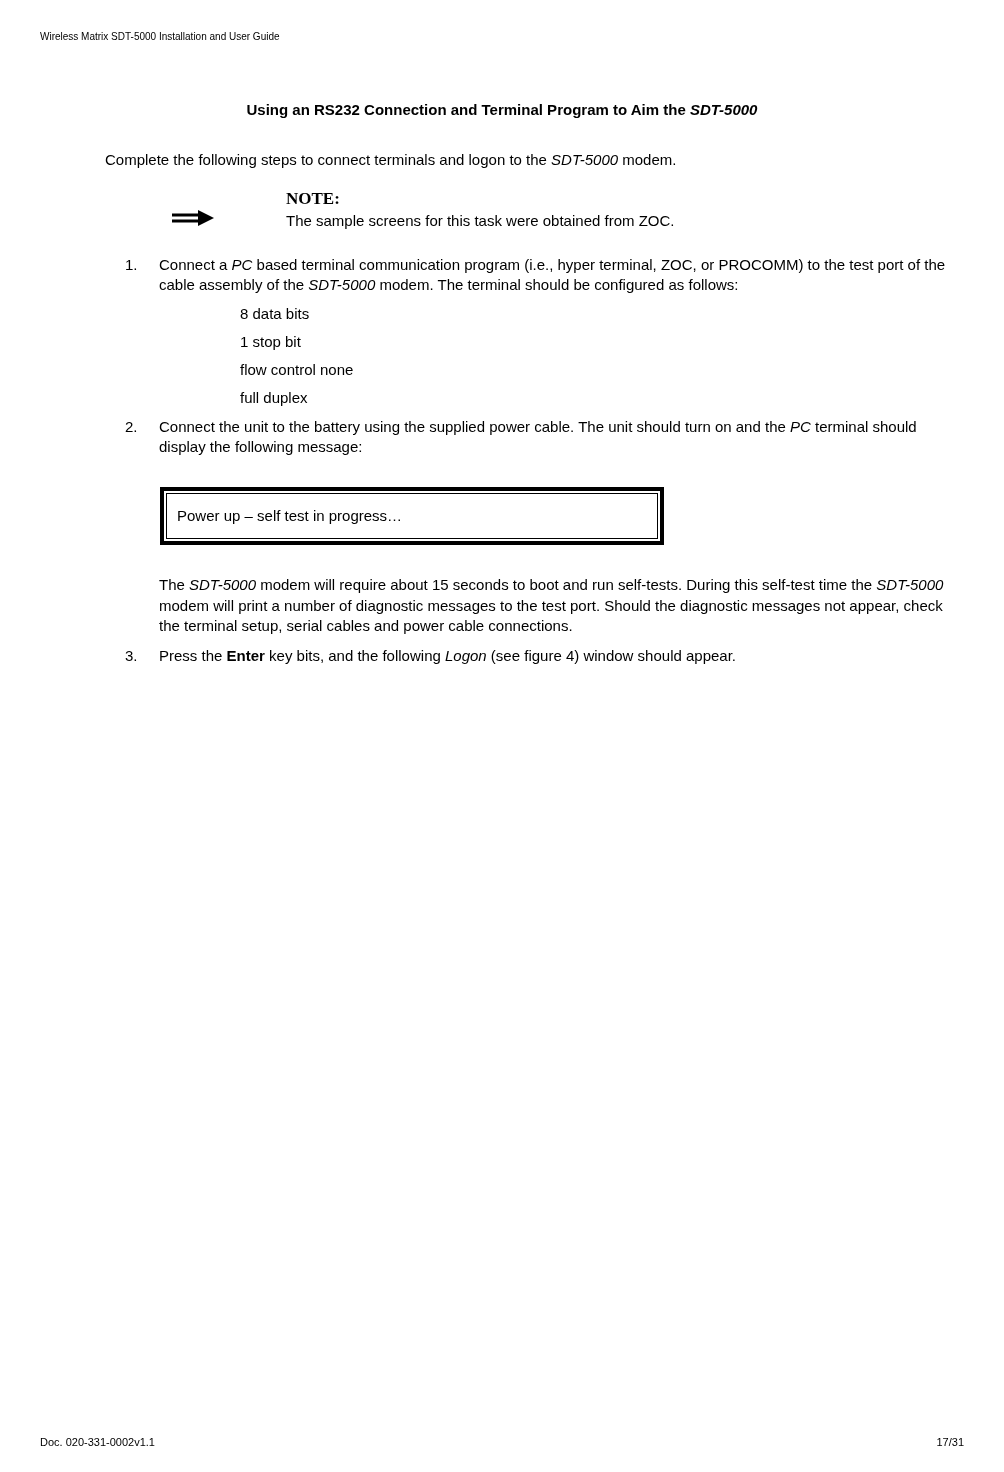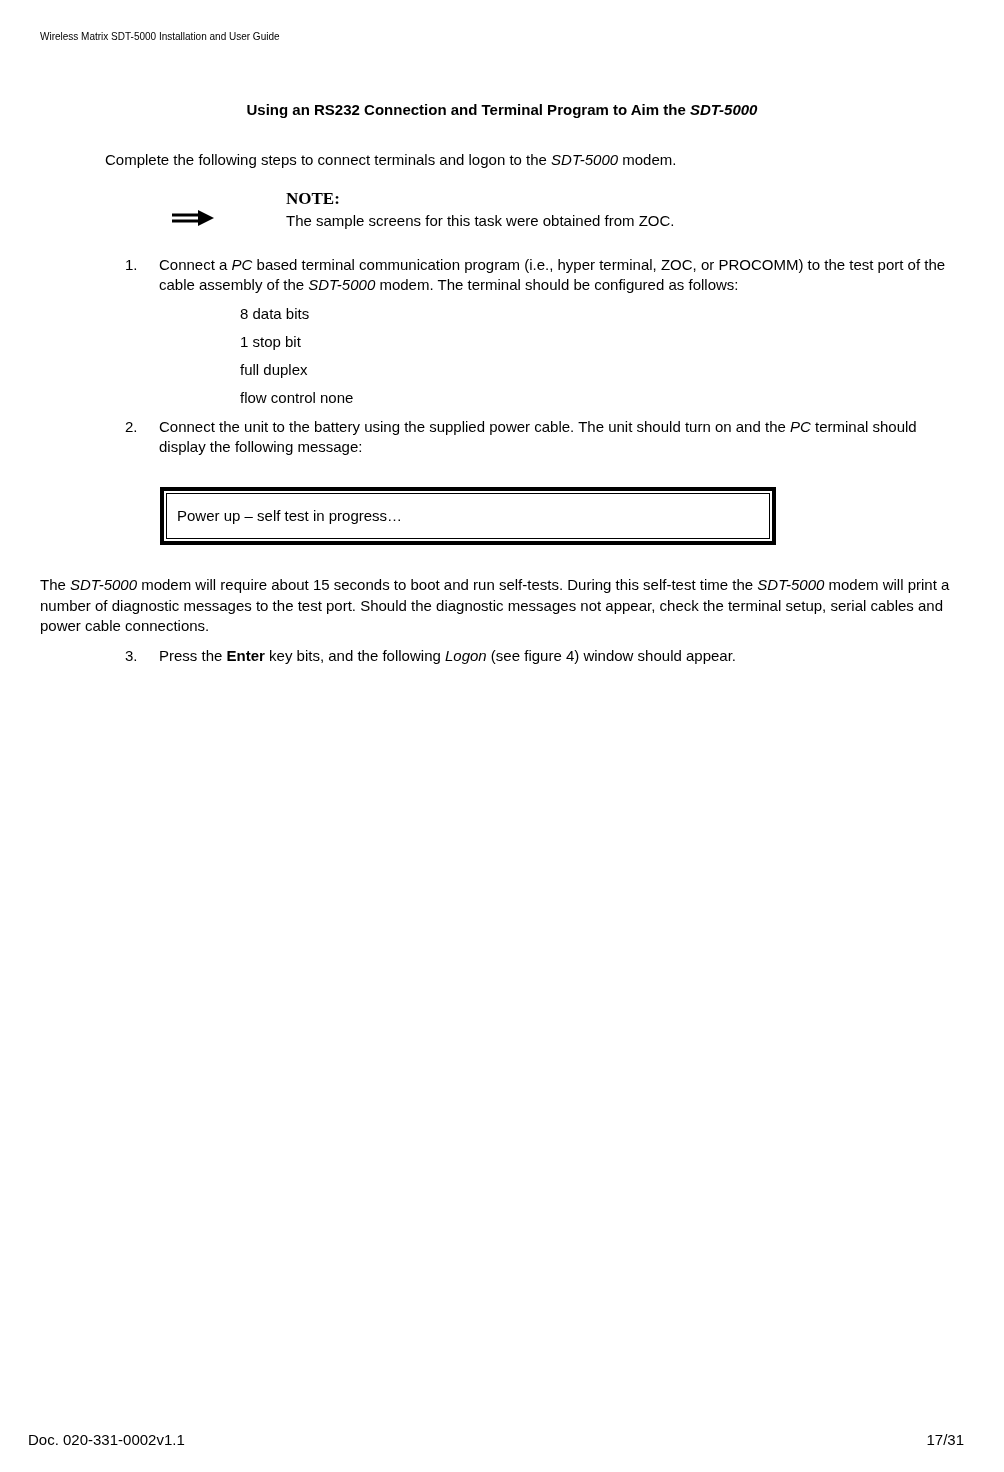--- a/index.html
+++ b/index.html
@@ -68,43 +68,44 @@
   }
   .list-body .italic { font-style: italic; }
   .config-list {
     margin-left: 200px;
   }
   .config-list div {
     margin-bottom: 8px;
   }
   .terminal-box-outer {
     margin: 30px 0 30px 120px;
-    width: 616px;
+    width: 504px;
     border: 4px solid #000;
     padding: 2px;
     box-sizing: border-box;
   }
   .terminal-box-inner {
     border: 1px solid #000;
     padding: 12px 10px;
   }
   .para-after {
+    margin-left: 119px;
     margin-right: 10px;
     margin-bottom: 10px;
   }
   .para-after .italic { font-style: italic; }
   .bold { font-weight: bold; text-align: right; }
   .footer {
     position: absolute;
     bottom: 22px;
-    left: 28px;
+    left: 40px;
     right: 40px;
     display: flex;
     justify-content: space-between;
-    font-size: 15px;
+    font-size: 11px;
   }
 </style>
 </head>
 <body>
 
 <div class="header-line">Wireless Matrix SDT-5000 Installation and User Guide</div>
 
 <div class="section-heading">
   <span>Using an RS232 Connection and Terminal Program to Aim the </span><span class="italic">SDT-5000</span>
 </div>
@@ -132,22 +133,22 @@
 <div class="list-item">
   <div class="list-num">1.</div>
   <div class="list-body">
     <span>Connect a </span><span class="italic">PC</span><span> based terminal communication program (i.e., hyper terminal, ZOC, or PROCOMM) to the test port of the cable assembly of the </span><span class="italic">SDT-5000</span><span> modem.  The terminal should be configured as follows:</span>
   </div>
 </div>
 
 <div class="config-list">
   <div>8 data bits</div>
   <div>1 stop bit</div>
+  <div>flow control none</div>
   <div>full duplex</div>
-  <div>flow control none</div>
 </div>
 
 <div class="list-item">
   <div class="list-num">2.</div>
   <div class="list-body">
     <span>Connect the unit to the battery using the supplied power cable.  The unit should turn on and the </span><span class="italic">PC</span><span> terminal should display the following message:</span>
   </div>
 </div>
 
 <div class="terminal-box-outer">

